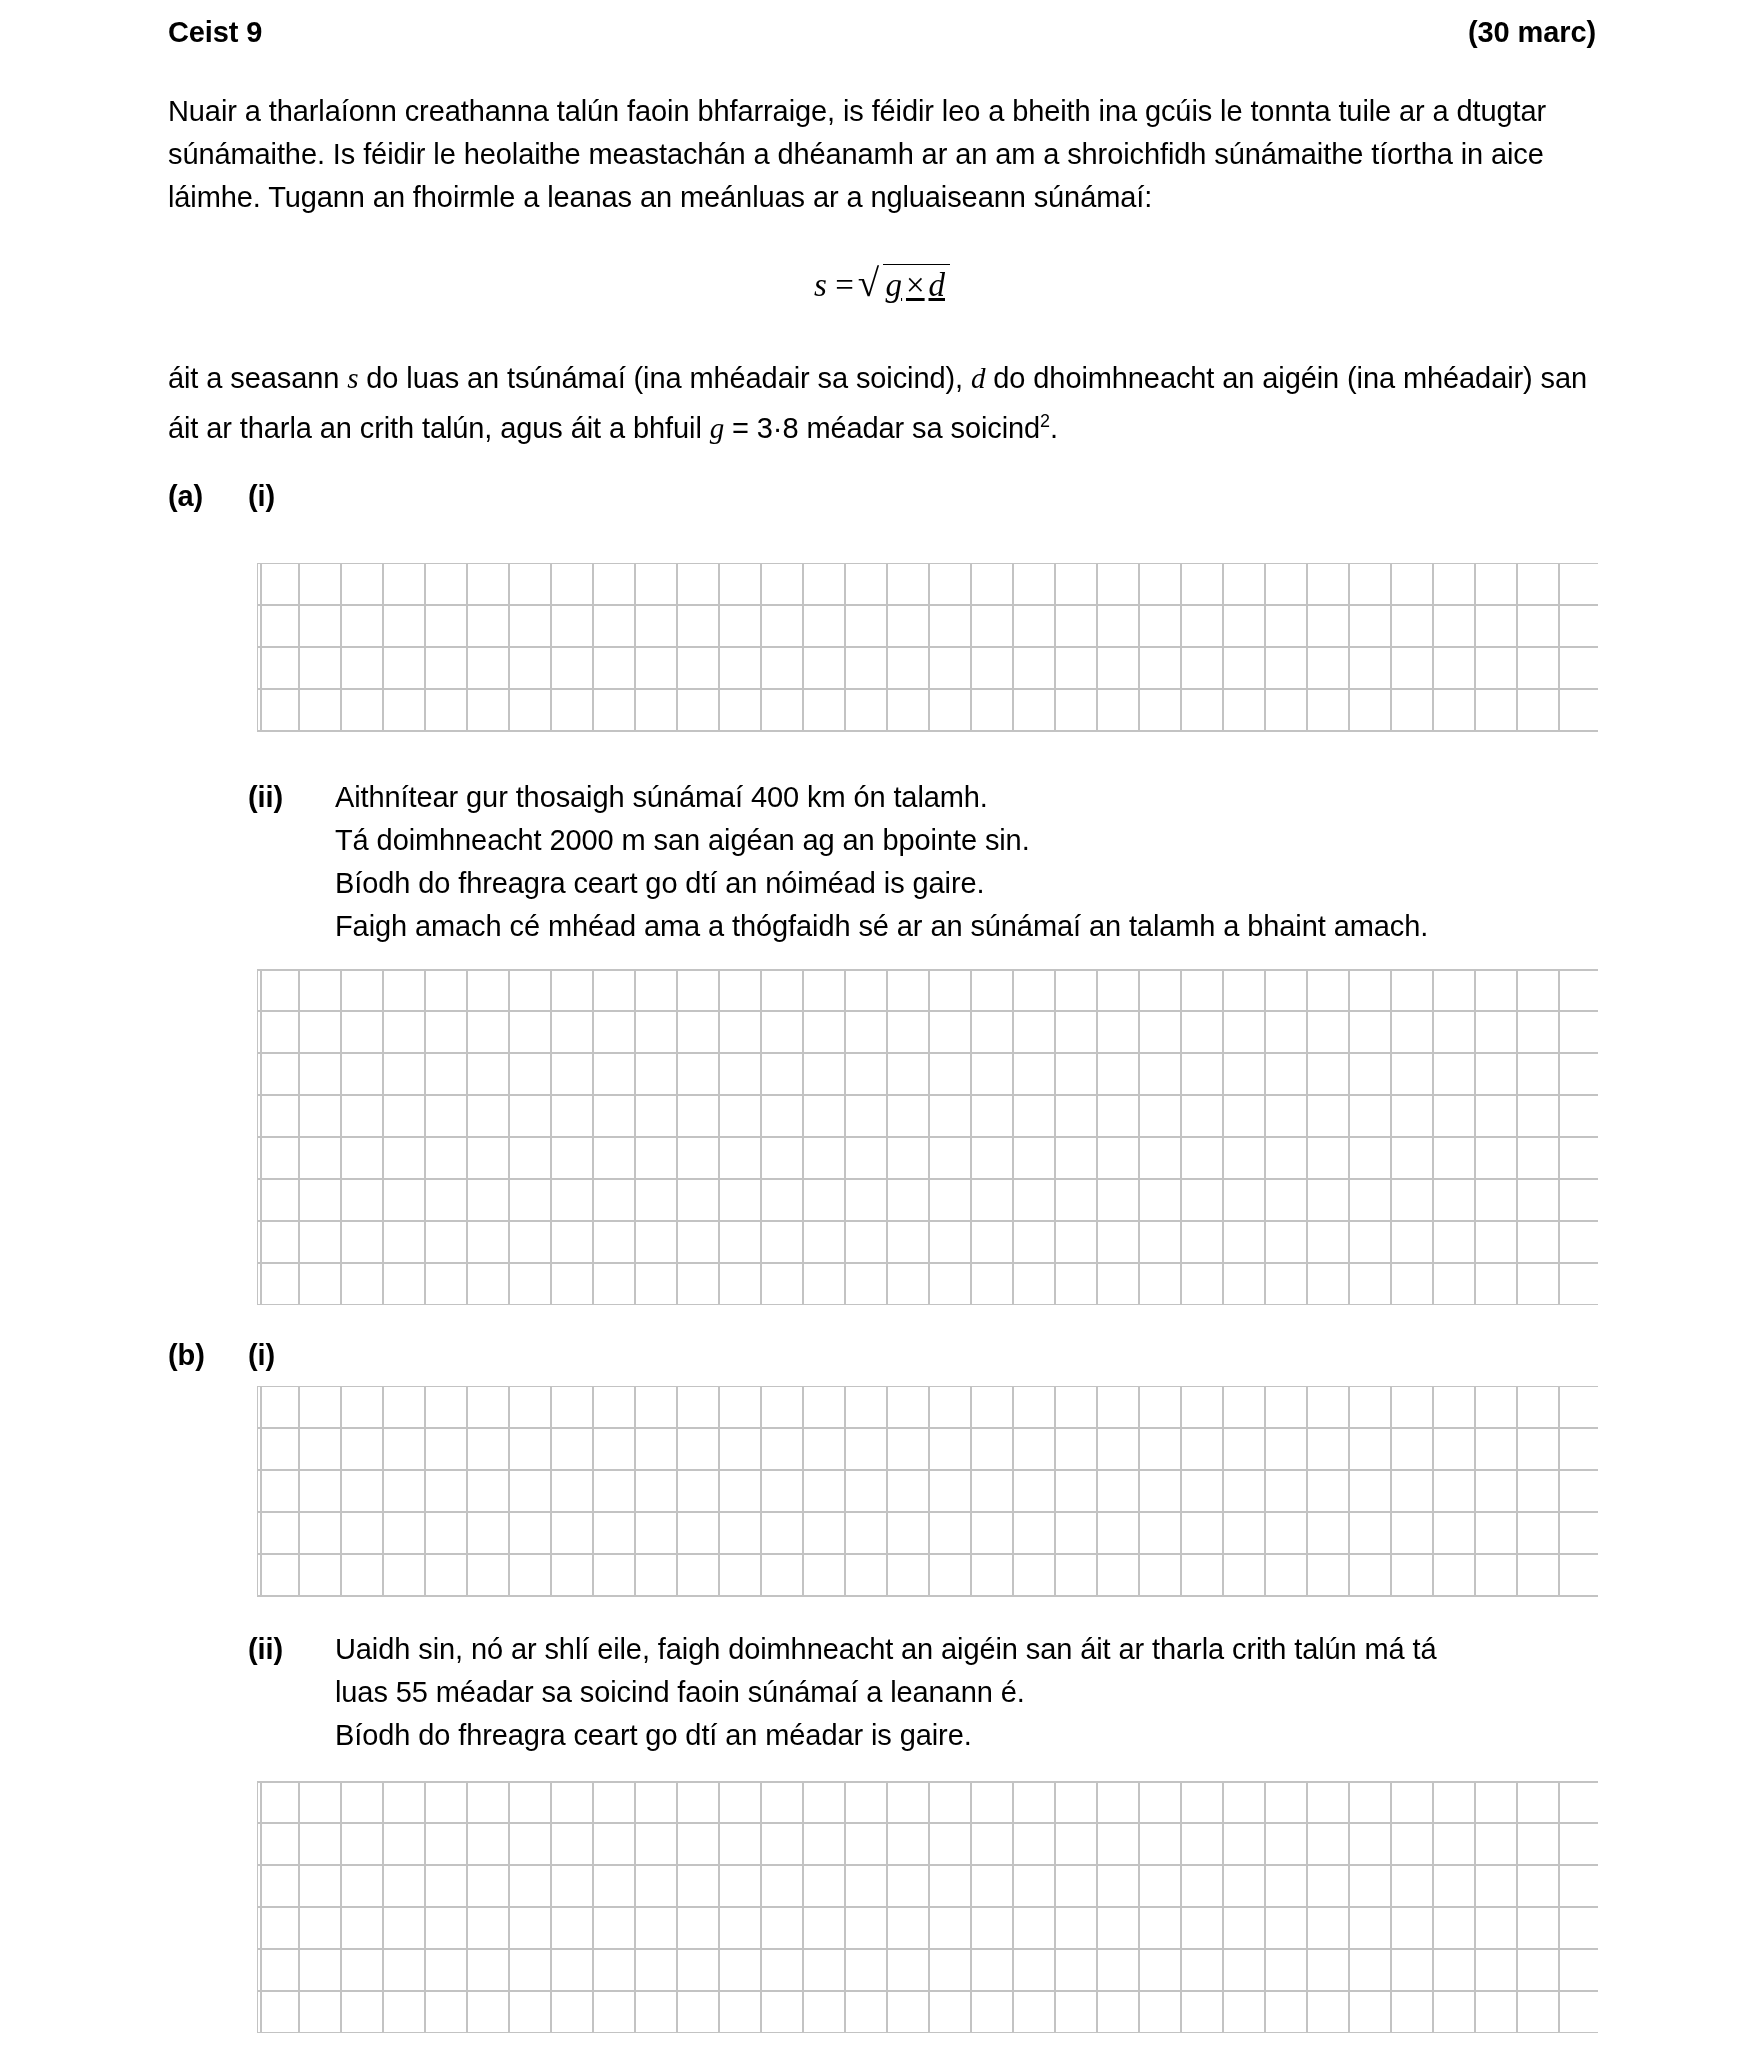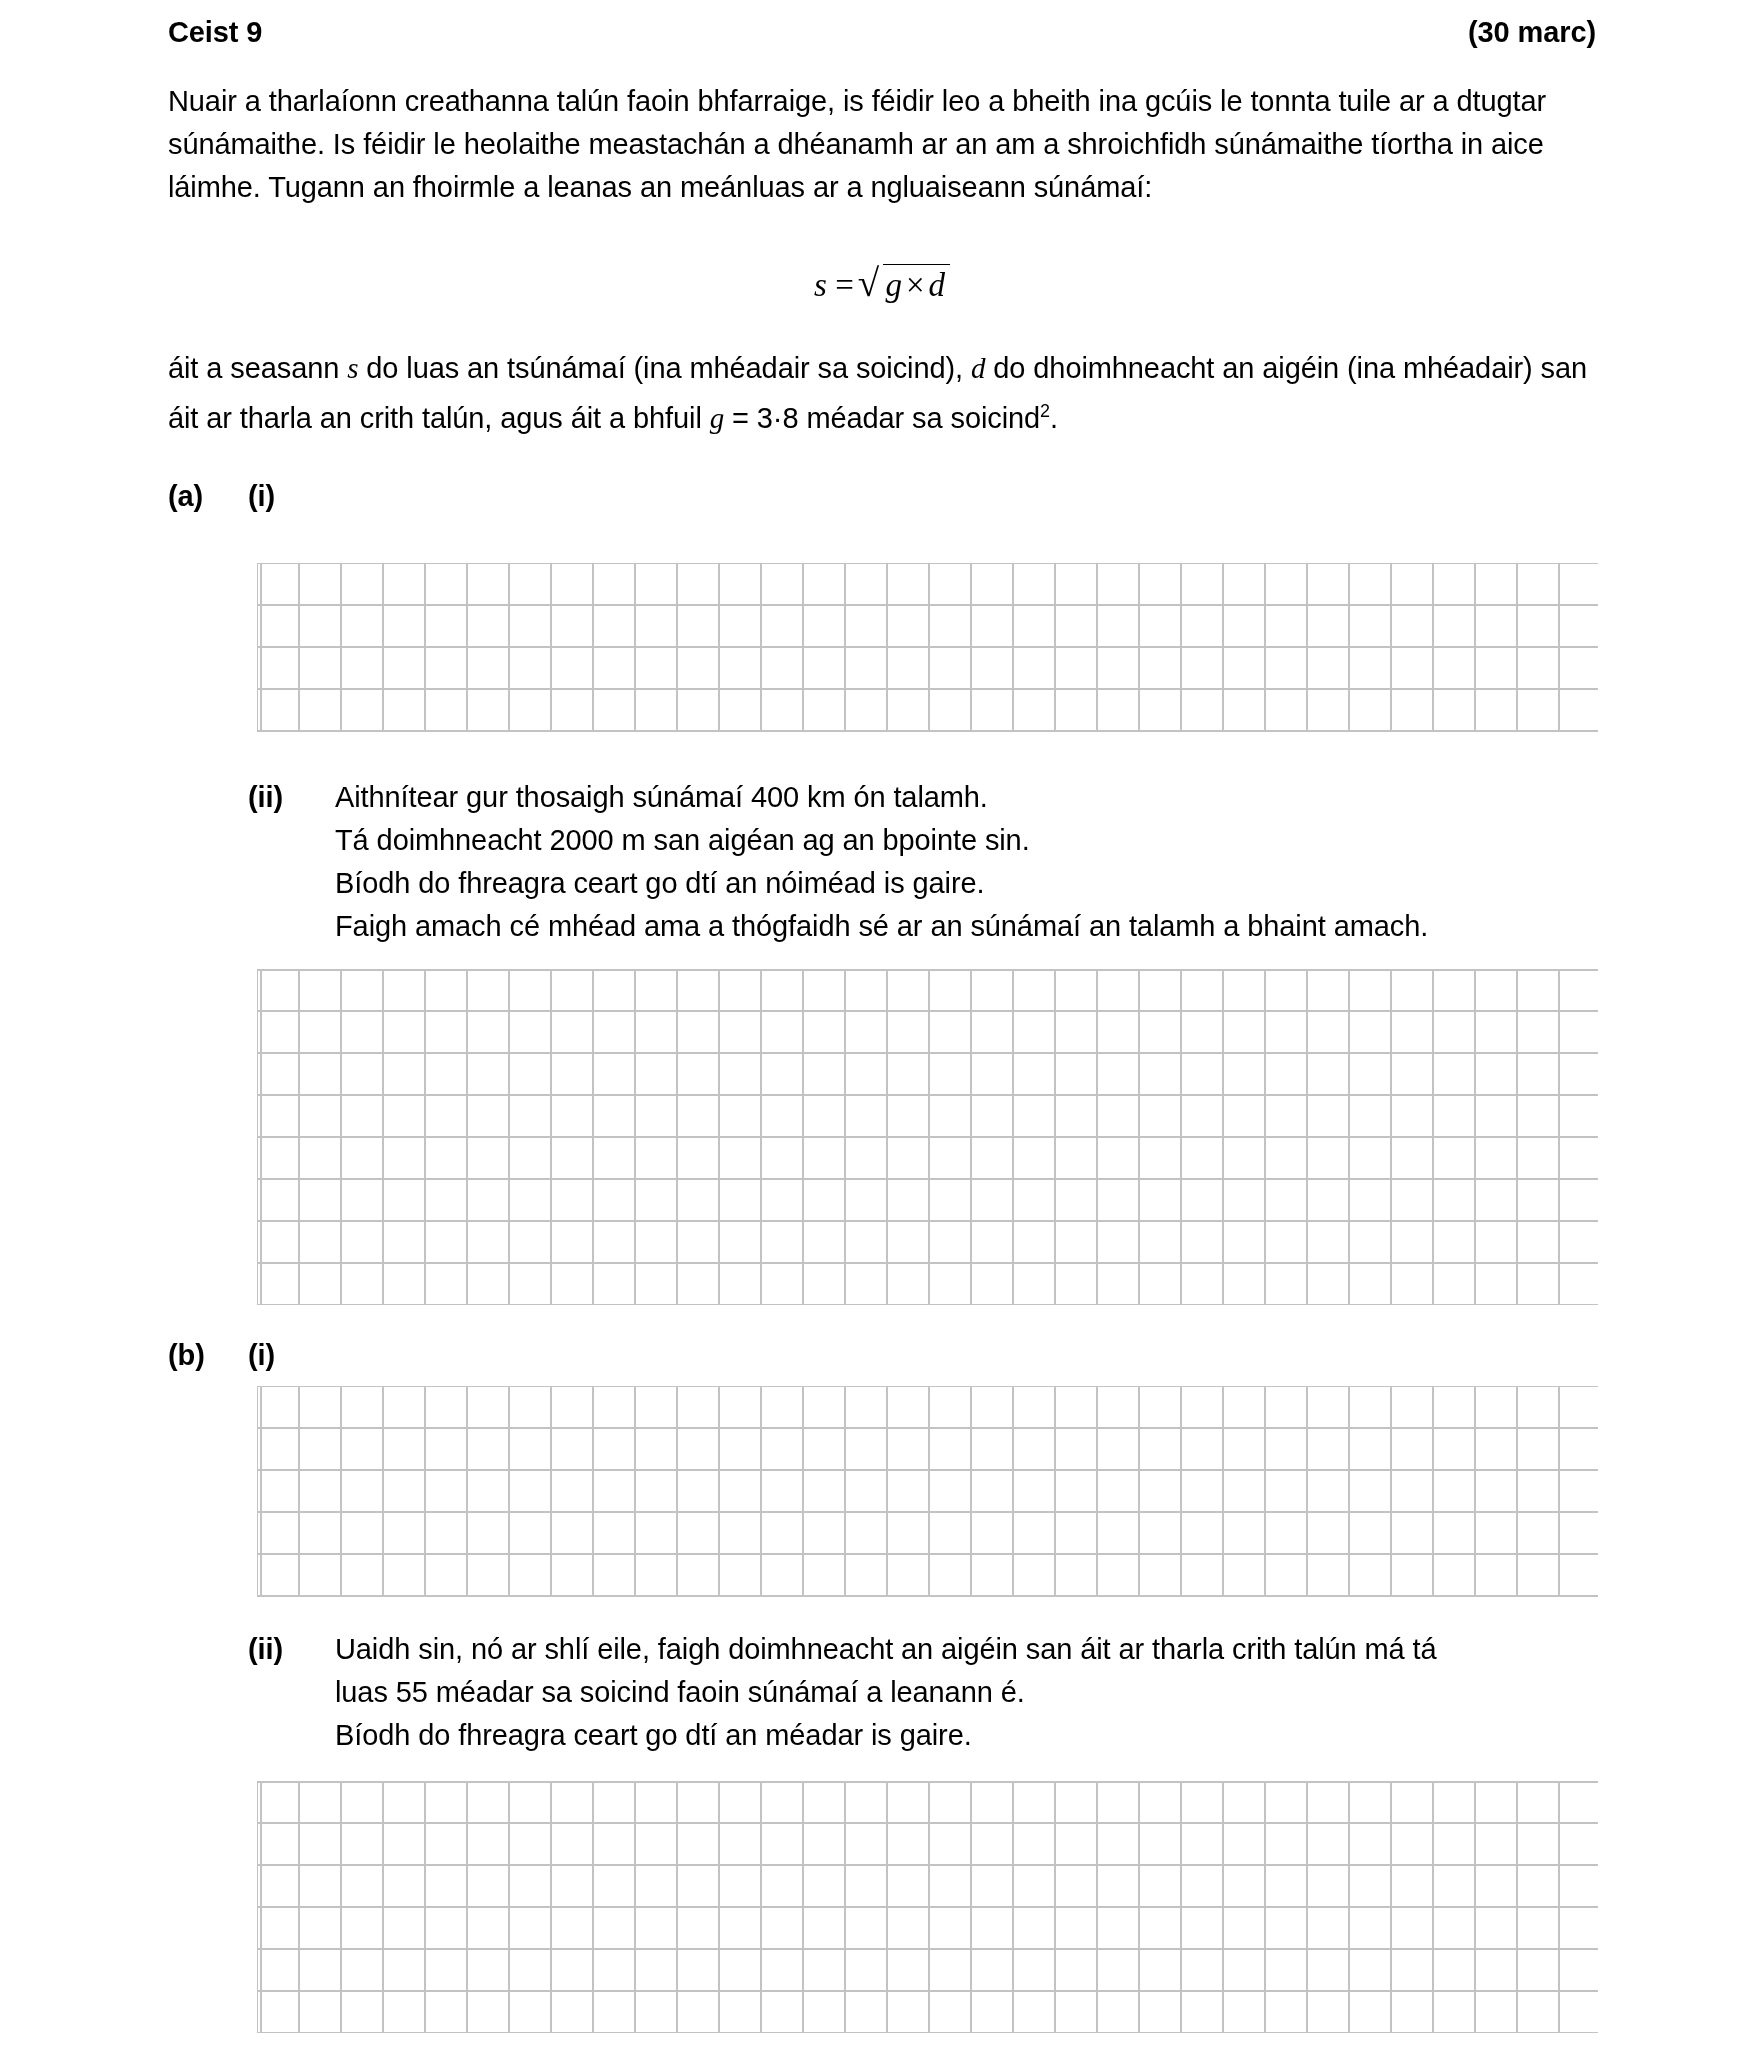--- a/index.html
+++ b/index.html
@@ -43,20 +43,21 @@
 
   
   .para {
     position: absolute;
     left: 168px;
     width: 1434px;
     font-size: 29px;
     line-height: 43px;
     letter-spacing: -0.1px;
     text-align: left;
+    margin-top: 10px;
   }
   #intro { top: 80px; }
   #defs  { top: 347px; }
 
   .mathv {
     font-family: "Liberation Serif", serif;
     font-style: italic;
     font-size: 29px;
   }
   sup.sq { font-size: 0.62em; vertical-align: super; }
@@ -83,20 +84,21 @@
     left: 0;
     top: -1px;
     font-size: 39px;
     line-height: 1;
   }
   .radical .rbody {
     display: inline-block;
     border-top: 1.6px solid #000;
     padding: 1.9px 4.9px 0 2.9px;
     font-style: italic;
+    text-decoration: underline;
   }
   .radical .rbody .times {
     font-style: normal;
     padding: 0 3.9px;
   }
 
   
   .part {
     position: absolute;
     font-size: 29px;

